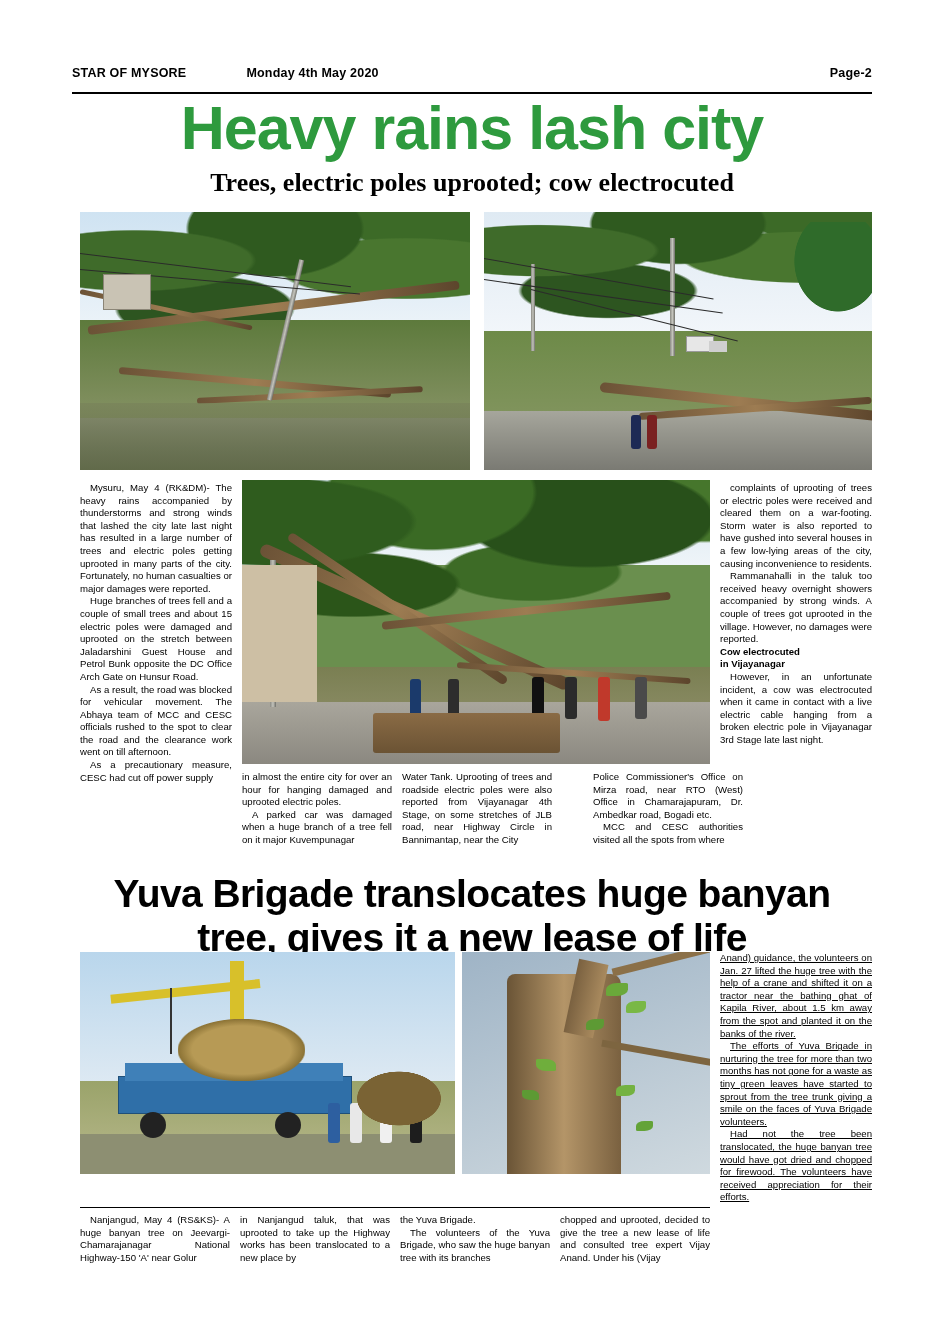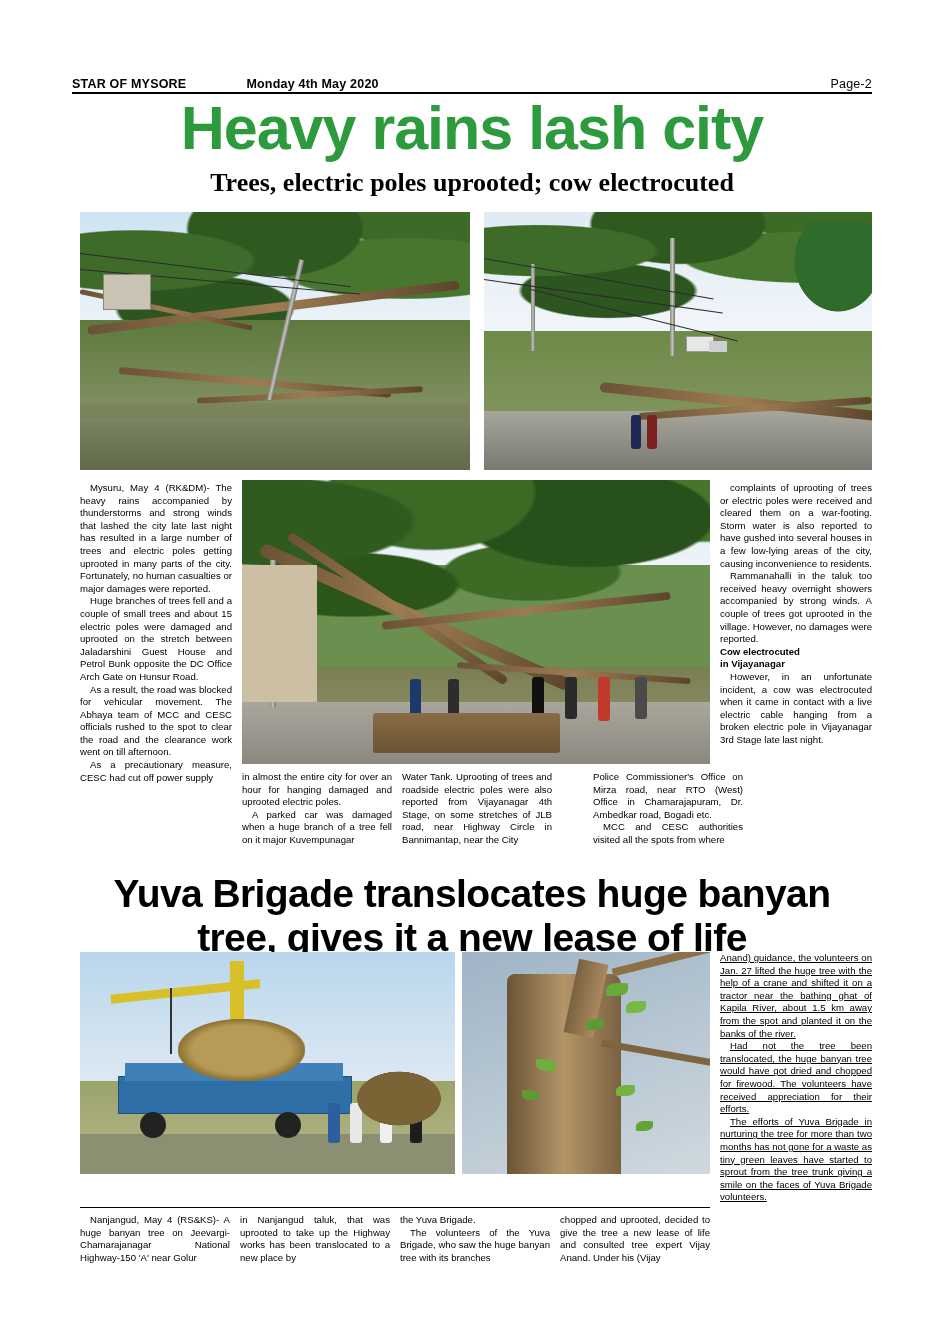--- a/index.html
+++ b/index.html
@@ -18,31 +18,31 @@
   .page {
     position: absolute;
     left: 0; top: 0;
     width: 945px;
     height: 1337px;
     background: #fff;
   }
   
   .masthead {
     position: absolute;
-    left: 72px; top: 77px;
+    left: 72px; top: 66px;
     width: 800px;
     display: flex;
     align-items: baseline;
     font-size: 12.5px;
     font-weight: bold;
     letter-spacing: 0.2px;
   }
   .masthead .paper-name { font-weight: bold; }
   .masthead .issue-date { margin-left: 60px; font-weight: bold; }
-  .masthead .page-num { margin-left: auto; font-weight: normal; }
+  .masthead .page-num { margin-left: auto; font-weight: bold; }
 
   .rule {
     position: absolute;
     left: 72px;
     width: 800px;
     height: 2px;
     background: #000;
   }
   .rule-top { top: 92px; }
 
@@ -315,22 +315,22 @@
     <div style="position:absolute; left:66%; top:22%; width:20px; height:12px; background:#79b845; border-radius:50% 10%;"></div>
     <div style="position:absolute; left:50%; top:30%; width:18px; height:11px; background:#5d9a34; border-radius:50% 10%;"></div>
     <div style="position:absolute; left:30%; top:48%; width:20px; height:12px; background:#6fae3c; border-radius:10% 50%;"></div>
     <div style="position:absolute; left:24%; top:62%; width:17px; height:10px; background:#5d9a34; border-radius:10% 50%;"></div>
     <div style="position:absolute; left:62%; top:60%; width:19px; height:11px; background:#74b241; border-radius:50% 10%;"></div>
     <div style="position:absolute; left:70%; top:76%; width:17px; height:10px; background:#63a337; border-radius:50% 10%;"></div>
   </div>
 
   <div class="col" style="left:720px; top:952px; width:152px;text-decoration:underline;">
     <p class="noindent">Anand) guidance, the volunteers on Jan. 27 lifted the huge tree with the help of a crane and shifted it on a tractor near the bathing ghat of Kapila River, about 1.5 km away from the spot and planted it on the banks of the river.</p>
+    <p>The efforts of Yuva Brigade in nurturing the tree for more than two months has not gone for a waste as tiny green leaves have started to sprout from the tree trunk giving a smile on the faces of Yuva Brigade volunteers.</p>
     <p>Had not the tree been translocated, the huge banyan tree would have got dried and chopped for firewood. The volunteers have received appreciation for their efforts.</p>
-    <p>The efforts of Yuva Brigade in nurturing the tree for more than two months has not gone for a waste as tiny green leaves have started to sprout from the tree trunk giving a smile on the faces of Yuva Brigade volunteers.</p>
   </div>
 
   <div class="cap-rule" style="left:80px; top:1207px; width:630px;"></div>
 
   <div class="col" style="left:80px; top:1214px; width:150px;">
     <p>Nanjangud, May 4 (RS&amp;KS)- A huge banyan tree on Jeevargi-Chamarajanagar National Highway-150 'A' near Golur</p>
   </div>
   <div class="col" style="left:240px; top:1214px; width:150px;">
     <p class="noindent">in Nanjangud taluk, that was uprooted to take up the Highway works has been translocated to a new place by</p>
   </div>

